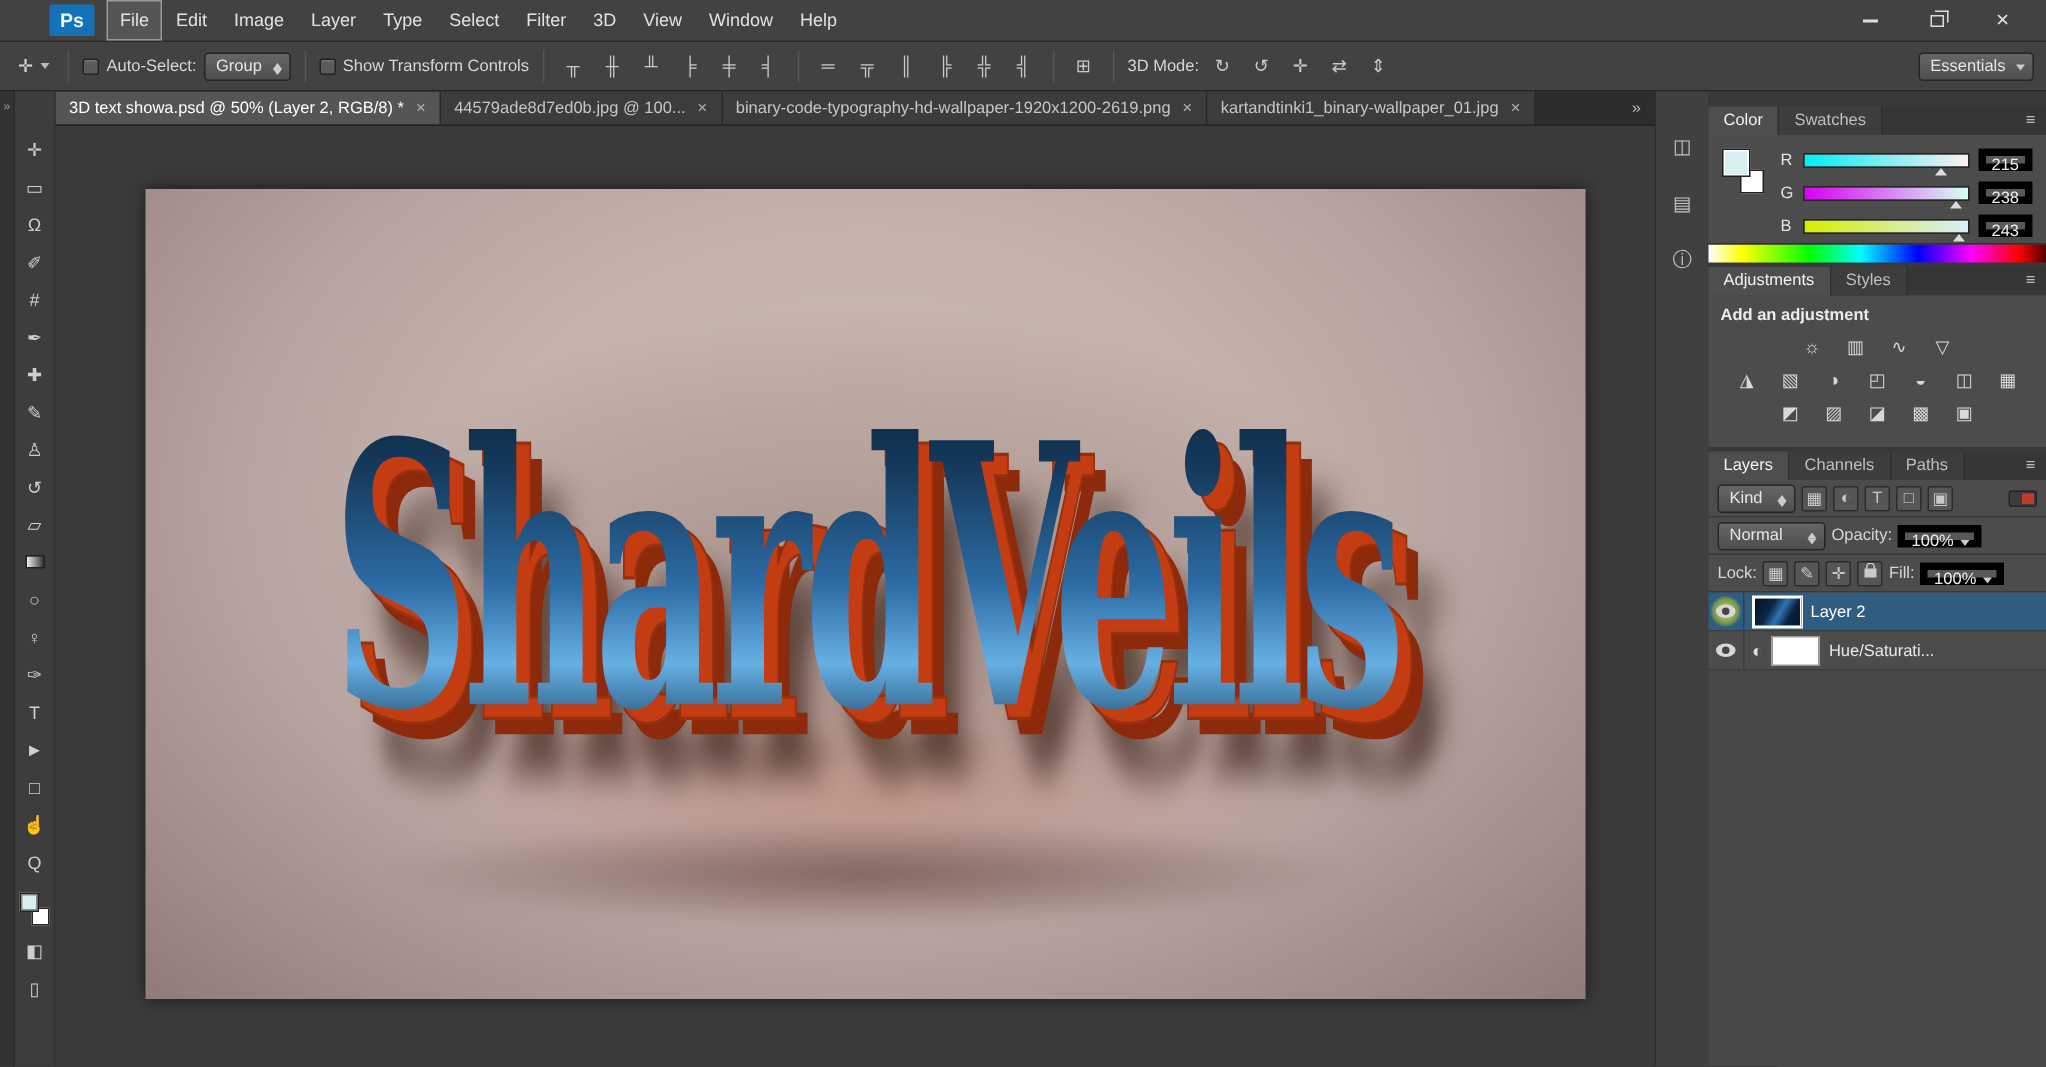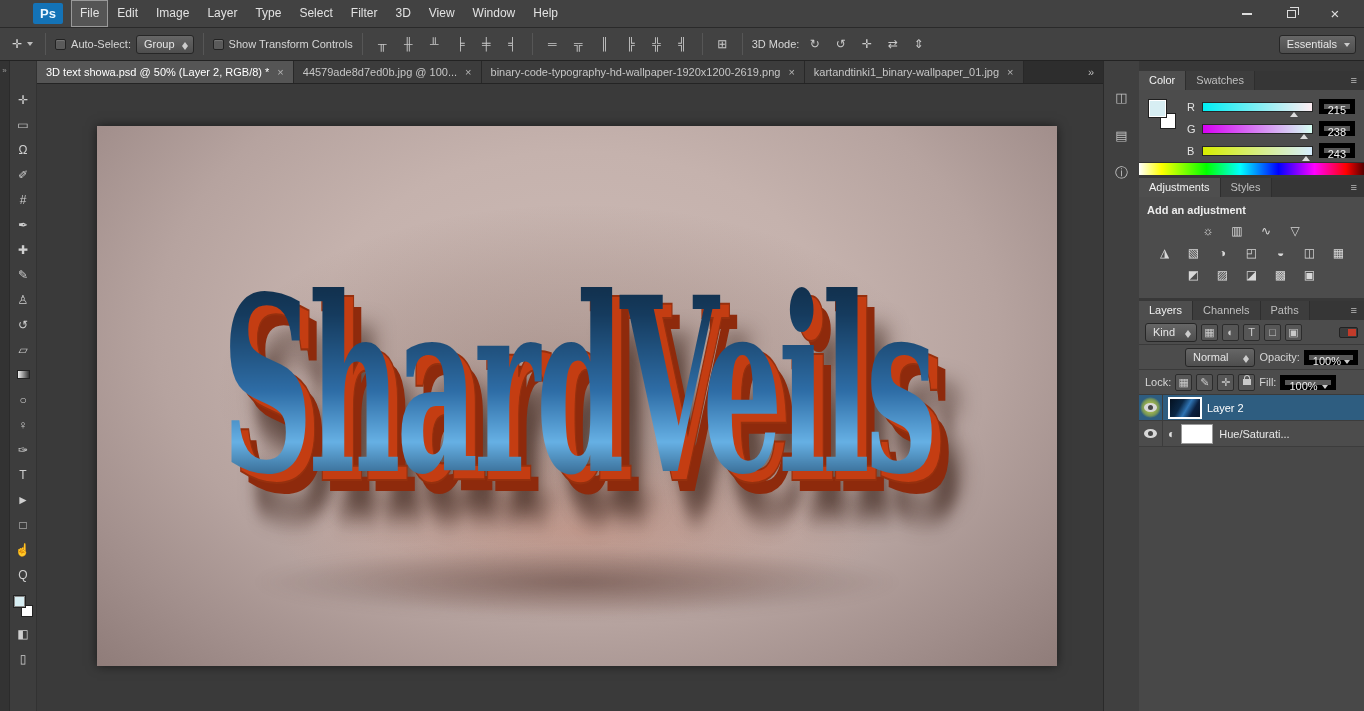--- a/index.html
+++ b/index.html
@@ -103,21 +103,21 @@
     background:linear-gradient(90deg,#ffffff 0%,#ffff00 10%,#00ff00 30%,#00ffff 45%,#0000ff 62%,#ff00ff 78%,#ff0000 92%,#550000 100%); }
 
   .adj-body { background:#4c4c4c; padding:7px 8px 9px 8px; }
   .adj-heading { font-size:11px; font-weight:bold; color:#ececec; margin-bottom:7px; }
   .adj-row { display:flex; justify-content:center; gap:11px; margin:6px 0; }
   .adj-row .ibtn { width:18px; height:16px; font-size:12px; color:#d8d8d8; }
 
   .panel.layers { flex:1; display:flex; flex-direction:column; min-height:0; }
   .lbar { height:25px; background:#4c4c4c; border-bottom:1px solid #3a3a3a; display:flex; align-items:center; gap:4px; padding:0 6px; flex:none; }
   .dd.kind { width:52px; }
-  .dd.blend { width:72px;margin-left:40px; }
+  .dd.blend { width:72px; }
   .lbar .ibtn { width:17px; height:17px; font-size:11px; background:#565656; border:1px solid #2c2c2c; border-radius:2px; }
   .lf-toggle { margin-left:auto; width:19px; height:11px; background:#3c3c3c; border:1px solid #222; border-radius:2px; position:relative; }
   .lf-toggle::after { content:''; position:absolute; right:1px; top:1px; width:8px; height:7px; background:#c23b2a; }
   .padlock { width:8px; height:6px; background:#c9c9c9; position:relative; display:inline-block; }
   .padlock::before { content:''; position:absolute; left:1px; top:-4px; width:4px; height:4px; border:1px solid #c9c9c9; border-bottom:none; border-radius:3px 3px 0 0; }
 
   .lrows { flex:none; }
   .lrow { height:26px; display:flex; align-items:center; background:#4c4c4c; border-bottom:1px solid #3c3c3c; font-size:11px; color:#e8e8e8; }
   .lrow.selected { background:#2e5d80; color:#ffffff; }
   .eye-cell { width:24px; align-self:stretch; border-right:1px solid #3c3c3c; display:grid; place-items:center; position:relative; flex:none; }

